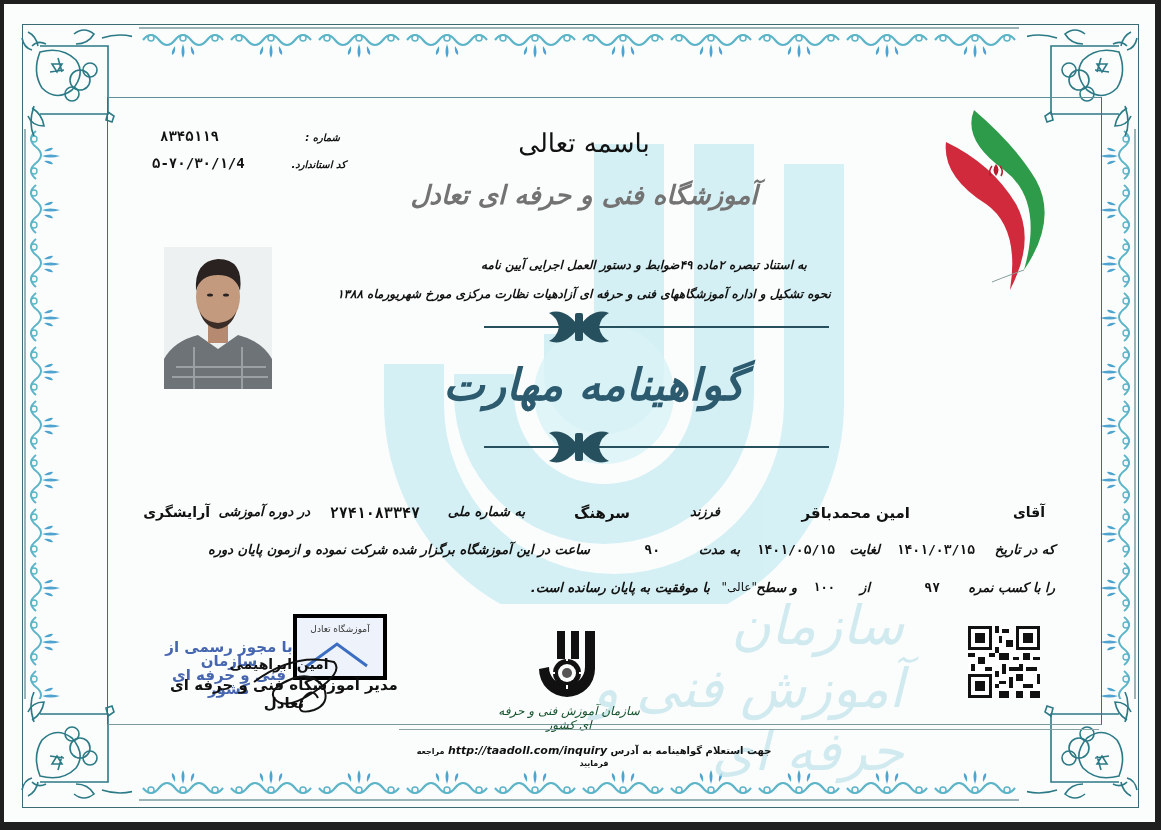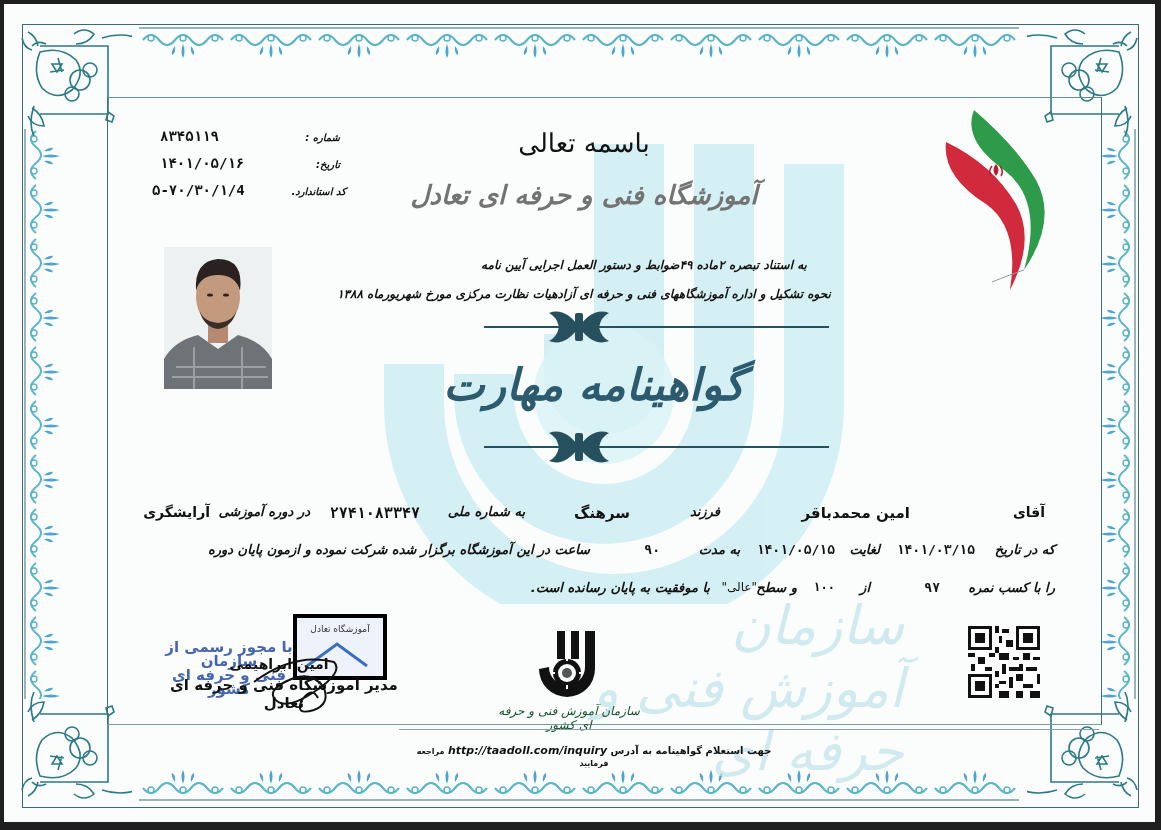--- a/index.html
+++ b/index.html
@@ -201,24 +201,20 @@
     <circle cx="270" cy="250" r="70" fill="#d9f2f6" opacity="0.8"></circle>
   </svg>
   <div class="watermark-text rtl">سازمان آموزش فنی و حرفه ای</div>
 
   <div class="meta-block">
     <div class="meta-row">
       <span class="meta-value">۸۳۴۵۱۱۹</span>
       <span class="meta-label rtl">شماره :</span>
     </div>
     <div class="meta-row">
-      <span class="meta-value">۱۴۰۱/۰۵/۱۶</span>
-      <span class="meta-label rtl">تاریخ:</span>
-    </div>
-    <div class="meta-row">
       <span class="meta-value" style="margin-left:-8px">۵-۷۰/۳۰/۱/4</span>
       <span class="meta-label rtl" style="margin-right:-6px">کد استاندارد.</span>
     </div>
   </div>
 
   <div class="basmala rtl">باسمه تعالی</div>
   <div class="school-title rtl">آموزشگاه فنی و حرفه ای تعادل</div>
   <div class="legal-line l1 rtl">به استناد تبصره ۲ماده ۴۹ضوابط و دستور العمل اجرایی آیین نامه</div>
   <div class="legal-line l2 rtl">نحوه تشکیل و اداره آموزشگاههای فنی و حرفه ای آزادهیات نظارت مرکزی مورخ شهریورماه ۱۳۸۸</div>
 

